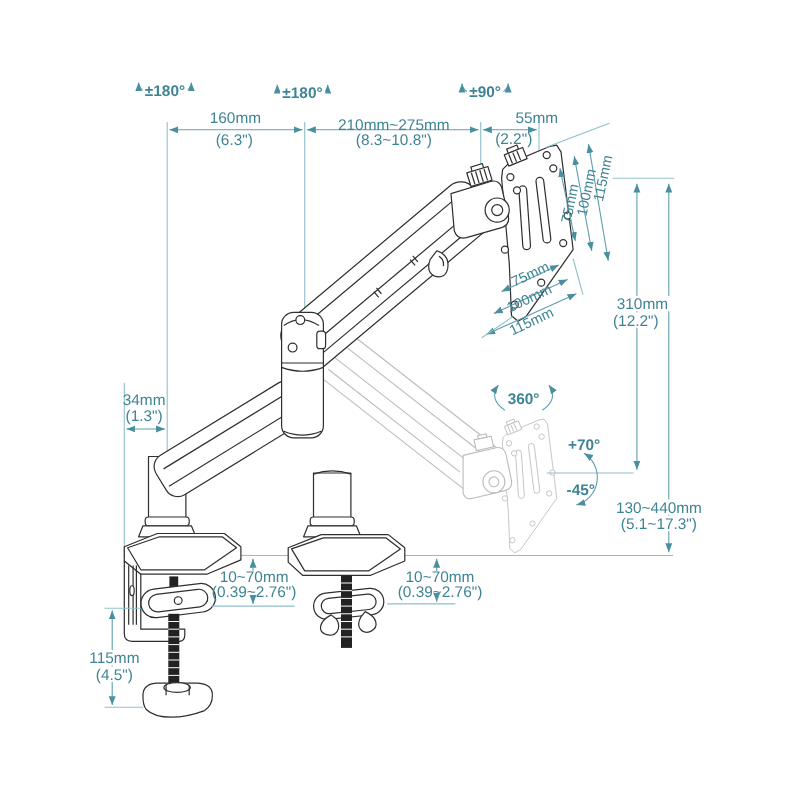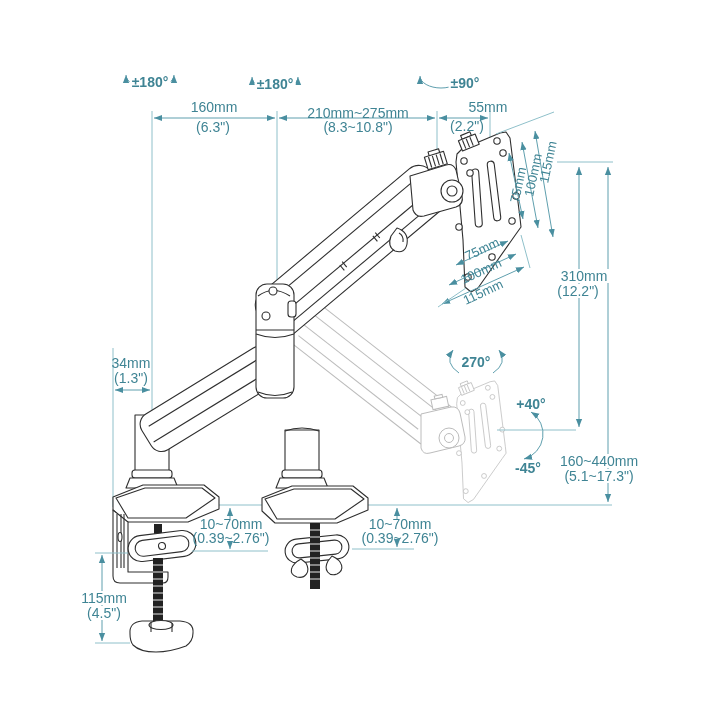--- a/index.html
+++ b/index.html
@@ -231,45 +231,45 @@
     <path d="M252,77 A23,13 0 0 0 298,77" marker-start="url(#mA)" marker-end="url(#mA)"></path>
     <path d="M420,76 A21,12 0 0 0 462,76" marker-start="url(#mA)" marker-end="url(#mA)"></path>
     <path d="M459,373 Q444,363 453,350" marker-end="url(#mA)"></path>
     <path d="M493,373 Q508,363 499,350" marker-end="url(#mA)"></path>
     <path d="M531,412 A26,26 0 0 1 524,459" marker-start="url(#mA)" marker-end="url(#mA)"></path>
   </g>
 </svg>
 
 <span class="lbl b bg" style="left:150px;top:82px">±180°</span>
 <span class="lbl b bg" style="left:275px;top:84px">±180°</span>
-<span class="lbl b bg" style="left:465px;top:83px">±90°</span>
+<span class="lbl b bg" style="left:441px;top:83px">±90°</span>
 
 <span class="lbl" style="left:214px;top:107px">160mm</span>
 <span class="lbl" style="left:213px;top:127px">(6.3")</span>
 <span class="lbl" style="left:358px;top:113px">210mm~275mm</span>
 <span class="lbl" style="left:358px;top:127px">(8.3~10.8")</span>
 <span class="lbl" style="left:488px;top:107px">55mm</span>
 <span class="lbl" style="left:467px;top:126px">(2.2")</span>
 
 <span class="lbl s13 r78" style="left:518px;top:185px">75mm</span>
 <span class="lbl s13 r78" style="left:533px;top:175px">100mm</span>
 <span class="lbl s13 r78" style="left:548px;top:162px">115mm</span>
 
 <span class="lbl s13 r25" style="left:482px;top:249px">75mm</span>
 <span class="lbl s13 r25" style="left:481px;top:271px">100mm</span>
 <span class="lbl s13 r25" style="left:483px;top:292px">115mm</span>
 
 <span class="lbl bg" style="left:584px;top:276px">310mm</span>
 <span class="lbl bg" style="left:578px;top:291px">(12.2")</span>
-<span class="lbl bg" style="left:599px;top:461px">160~440mm</span>
+<span class="lbl bg" style="left:599px;top:461px">130~440mm</span>
 <span class="lbl bg" style="left:599px;top:476px">(5.1~17.3")</span>
 
-<span class="lbl b" style="left:476px;top:362px">270°</span>
-<span class="lbl b" style="left:531px;top:404px">+40°</span>
-<span class="lbl b" style="left:528px;top:468px">-45°</span>
+<span class="lbl b" style="left:476px;top:362px">360°</span>
+<span class="lbl b" style="left:531px;top:404px">+70°</span>
+<span class="lbl b" style="left:528px;top:445px">-45°</span>
 
 <span class="lbl" style="left:131px;top:363px">34mm</span>
 <span class="lbl" style="left:131px;top:378px">(1.3")</span>
 
 <span class="lbl" style="left:231px;top:524px">10~70mm</span>
 <span class="lbl" style="left:231px;top:538px">(0.39~2.76")</span>
 <span class="lbl" style="left:400px;top:524px">10~70mm</span>
 <span class="lbl" style="left:400px;top:538px">(0.39~2.76")</span>
 
 <span class="lbl bg" style="left:104px;top:598px">115mm</span>

